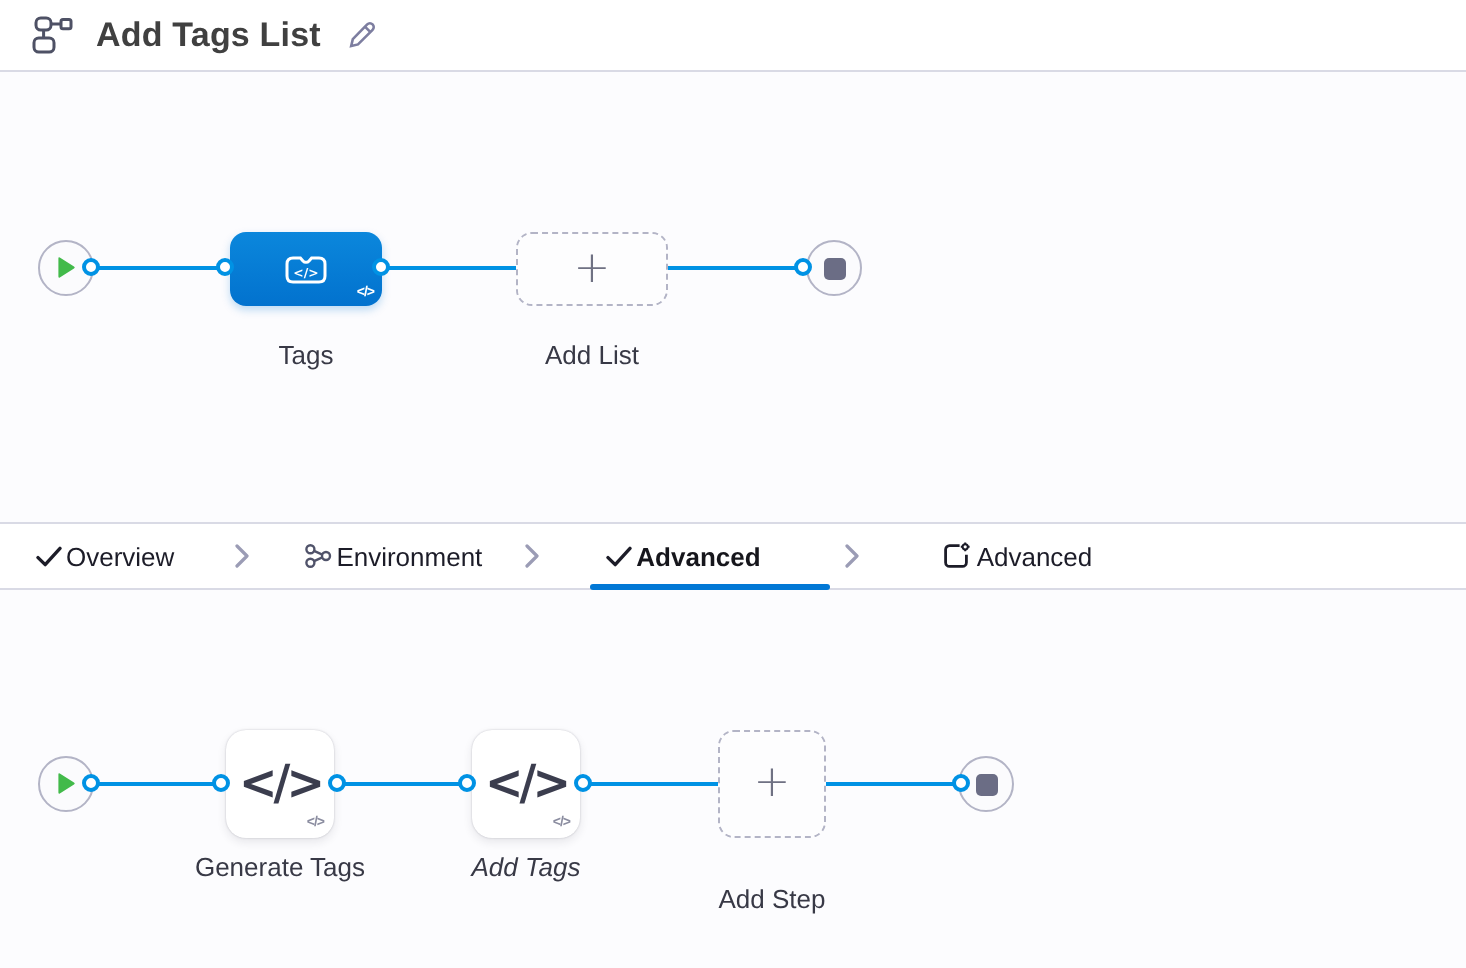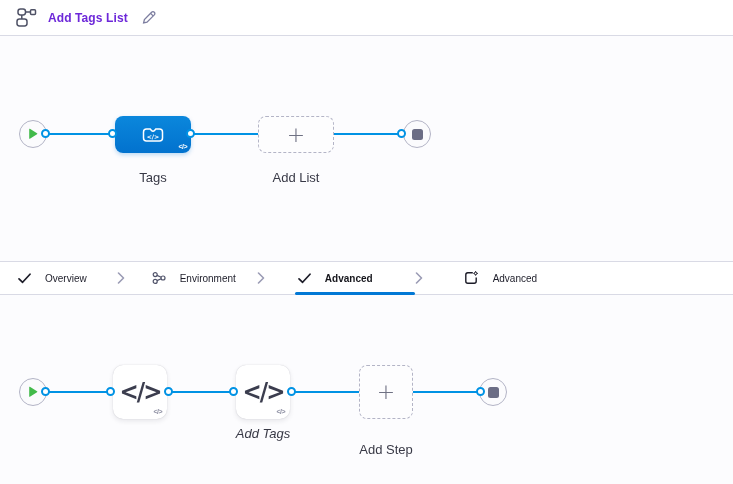--- a/index.html
+++ b/index.html
@@ -14,23 +14,23 @@
   .header {
     height: 36px;
     background: #ffffff;
     border-bottom: 1px solid #d9dae5;
     display: flex;
     align-items: center;
     padding-left: 16px;
   }
   .header .pipe-icon { display: flex; margin-right: 10px; }
   .header .title {
-    font-size: 12px;
+    font-size: 17px;
     font-weight: bold;
-    color: #6d28d9;
+    color: #404040;
     letter-spacing: .1px;
   }
   .header .edit-icon { display: flex; margin-left: 13px; cursor: pointer; }
 
   
   .canvas { position: relative; background: #fcfcfe; }
   .canvas1 { height: 225px; }
   .canvas2 { height: 189px; }
   .h-line { position: absolute; height: 2px; background: #0092e4; border-radius: 1px; }
   .dot {
@@ -81,22 +81,22 @@
     white-space: nowrap;
   }
 
   
   .tabbar {
     height: 34px; background: #ffffff;
     border-top: 1px solid #d9dae5; border-bottom: 1px solid #d9dae5;
     display: flex; align-items: center; position: relative;
   }
   .tab {
-    display: flex; align-items: center; gap: 14px;
-    font-size: 10px; color: #1c1c28; cursor: pointer; white-space: nowrap;
+    display: flex; align-items: center; gap: 2px;
+    font-size: 13px; color: #1c1c28; cursor: pointer; white-space: nowrap;
   }
   .tab-sep { display: flex; align-items: center; }
   .tab-underline {
     position: absolute; left: 295px; bottom: -1px; width: 120px; height: 3px;
     background: #0278d5; border-radius: 2px;
   }
 </style>
 </head>
 <body>
 
@@ -234,15 +234,16 @@
   </div>
 
   <div class="dashed-node" style="left:359px; top:70px; width:54px; height:54px;">
     <span class="plus">+</span>
   </div>
 
   <div class="round-node" style="left:479px; top:83px;">
     <span class="stop-square"></span>
   </div>
 
+  <div class="node-label" style="left:90px; top:131px; width:100px;">Generate Tags</div>
   <div class="node-label" style="left:223px; top:131px; width:80px;font-style:italic;">Add Tags</div>
   <div class="node-label" style="left:346px; top:147px; width:80px;">Add Step</div>
 </div>
 
 </body></html>

